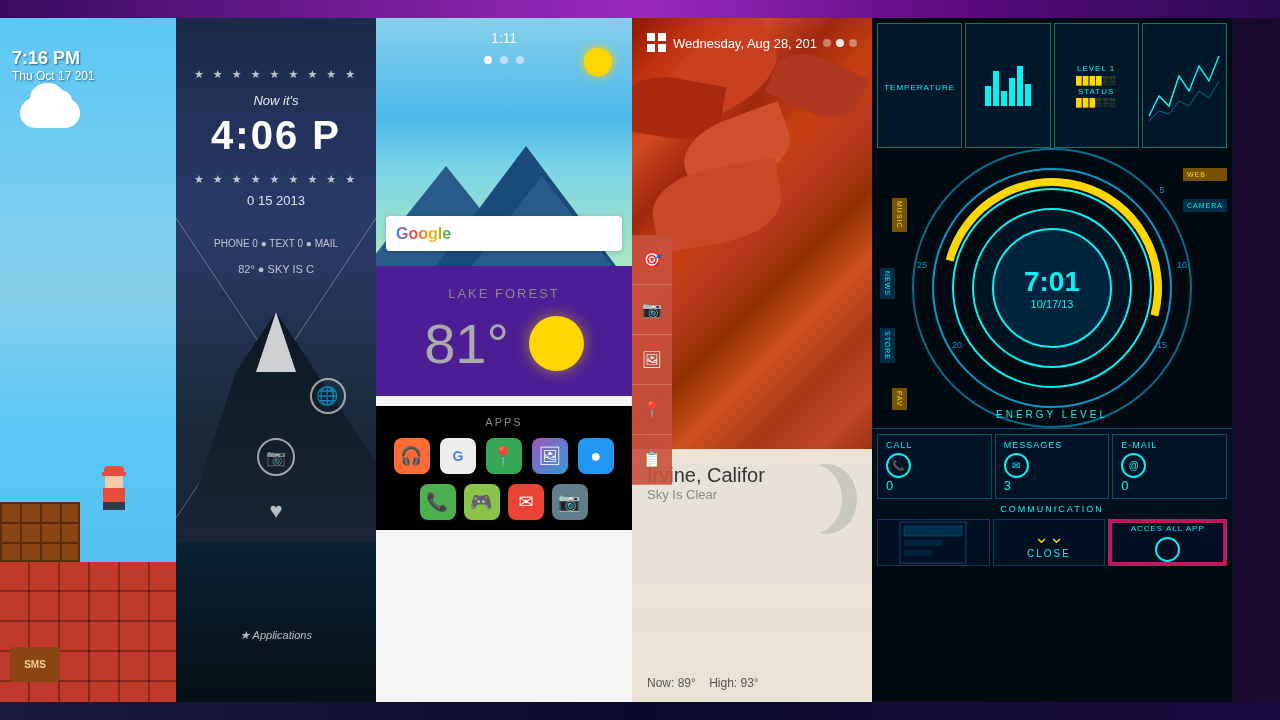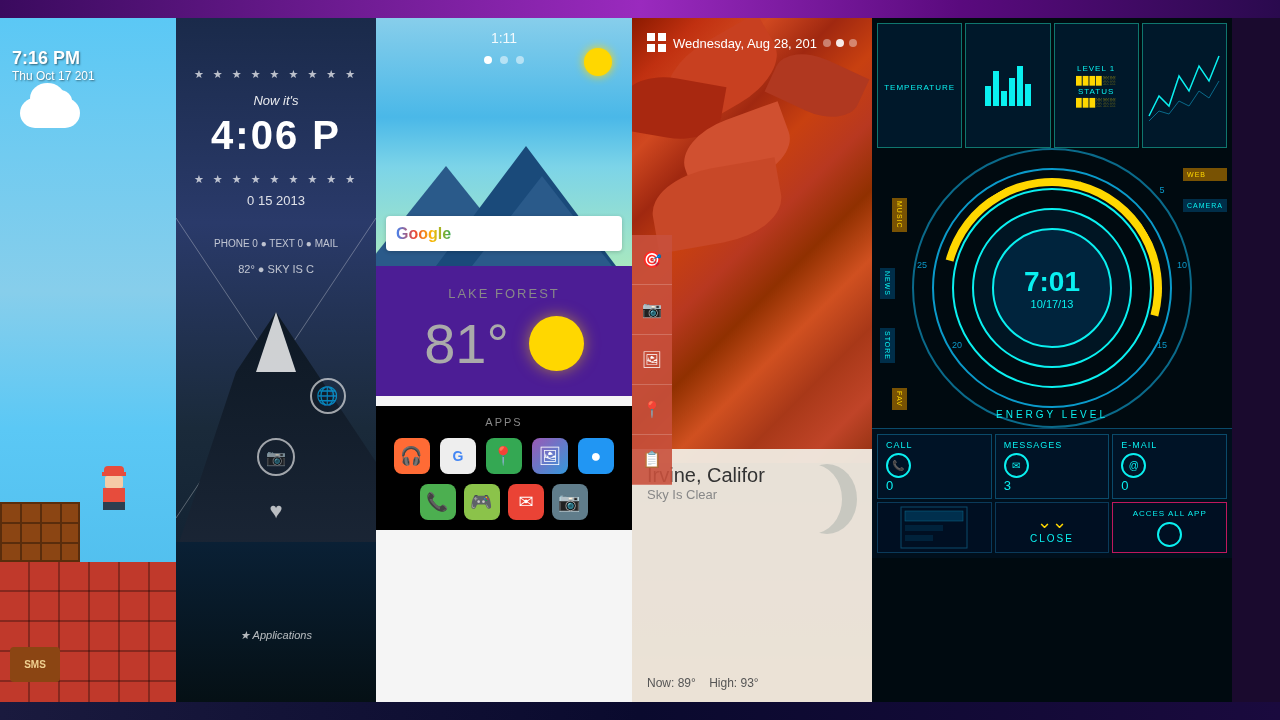--- a/index.html
+++ b/index.html
@@ -974,21 +974,21 @@
 
     .close-text {
       color: #0af0f0;
       font-size: 10px;
       letter-spacing: 2px;
     }
 
     .apps-btn {
       flex: 1;
       background: rgba(0,15,35,0.9);
-      border: 1px solid #be185d;
+      border: 4px solid #be185d;
       display: flex;
       flex-direction: column;
       align-items: center;
       justify-content: center;
     }
 
     .apps-text {
       color: #0af0f0;
       font-size: 8px;
       letter-spacing: 1px;
@@ -1251,20 +1251,21 @@
           <div class="comm-icon">✉</div>
           <div class="comm-value">3</div>
         </div>
 
         <div class="comm-widget">
           <div class="comm-title">E-MAIL</div>
           <div class="comm-icon">@</div>
           <div class="comm-value">0</div>
         </div>
       </div>
+      <div class="screen5-comm-label">COMMUNICATION</div>
 
       <div class="screen5-action-row">
         <div class="action-widget">
           <svg width="70" height="45" viewBox="0 0 70 45">
             <rect x="2" y="2" width="66" height="41" fill="none" stroke="#0a4a6a" stroke-width="1"></rect>
             <rect x="6" y="6" width="58" height="10" fill="rgba(0,80,120,0.5)" stroke="#0a6a8a" stroke-width="0.5"></rect>
             <rect x="6" y="20" width="38" height="6" fill="rgba(0,80,120,0.3)"></rect>
             <rect x="6" y="30" width="28" height="6" fill="rgba(0,80,120,0.3)"></rect>
           </svg>
         </div>

